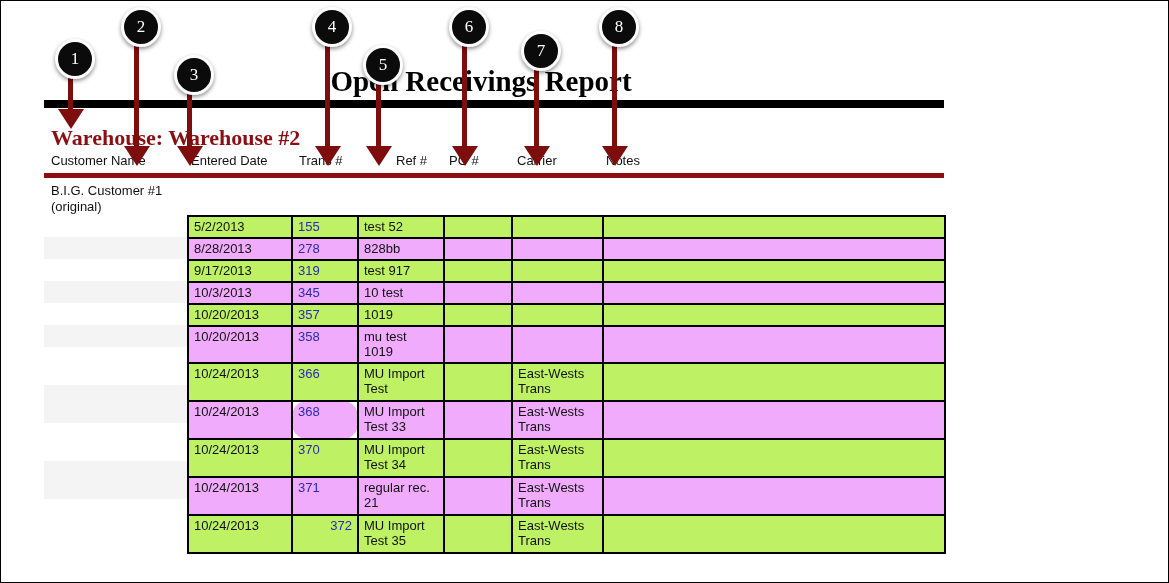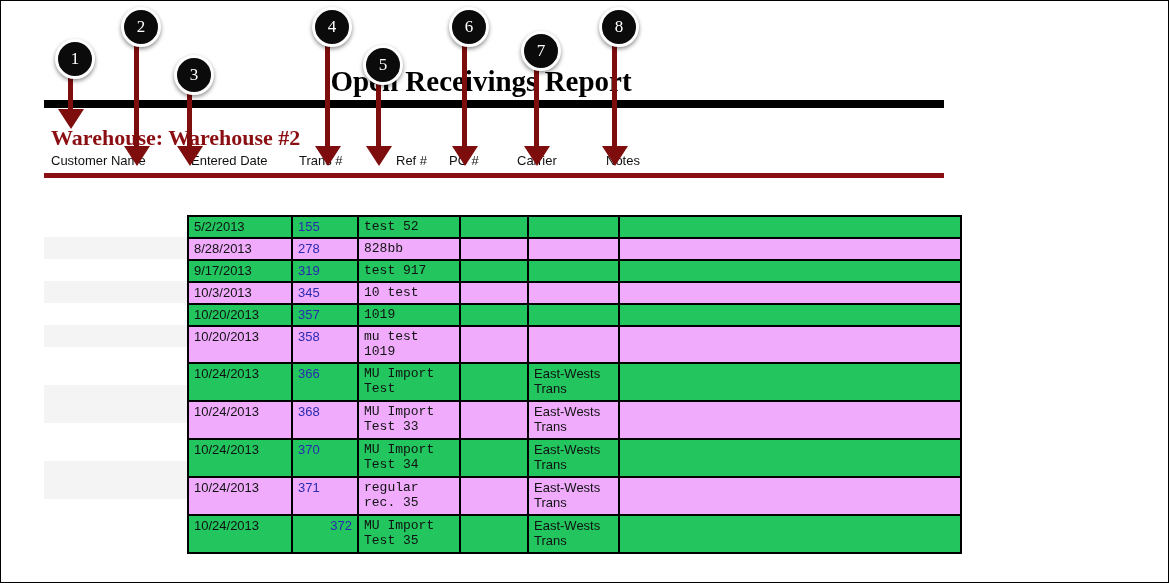--- a/index.html
+++ b/index.html
@@ -126,24 +126,24 @@
   table.data td {
     border: 2px solid #000000;
     padding: 2px 5px 3px 5px;
     vertical-align: top;
     line-height: 15px;
     height: 22px;
     box-sizing: border-box;
     overflow: hidden;
   }
   table.data tr.alt td { background: #f0abfc; }
-  table.data tr.plain td { background: #22c55e; }
+  table.data tr.plain td { background: #bef264; }
   td.c-date   { width: 104px; }
   td.c-trans  { width: 66px; color: #2a2ab0; }
-  td.c-ref    { width: 102px; font-family: Liberation Mono, monospace; }
+  td.c-ref    { width: 86px; }
   td.c-po     { width: 68px; }
   td.c-carrier{ width: 91px; }
   td.c-notes  { width: 342px; }
 
   
   .annotations {
     position: absolute;
     left: 0; top: 0;
     width: 1169px;
     height: 583px;
@@ -196,20 +196,24 @@
         <div class="col-header" style="left: 190px;">Entered Date</div>
         <div class="col-header" style="left: 298px;">Trans #</div>
         <div class="col-header" style="left: 363px; margin-left: 32px;">Ref #</div>
         <div class="col-header" style="left: 448px;">PO #</div>
         <div class="col-header" style="left: 516px;">Carrier</div>
         <div class="col-header" style="left: 605px;">Notes</div>
       </div>
 
     <div class="rule-red"></div>
 
+    <div class="customer-label">
+      <div>B.I.G. Customer #1</div>
+      <div>(original)</div>
+    </div>
 
     <div class="cust-col" id="cust-col">
         <div class="cust-stripe plain" style="height: 22px;"></div>
         <div class="cust-stripe alt" style="height: 22px;"></div>
         <div class="cust-stripe plain" style="height: 22px;"></div>
         <div class="cust-stripe alt" style="height: 22px;"></div>
         <div class="cust-stripe plain" style="height: 22px;"></div>
         <div class="cust-stripe alt" style="height: 22px;"></div>
         <div class="cust-stripe plain" style="height: 38px;"></div>
         <div class="cust-stripe alt" style="height: 38px;"></div>
@@ -271,38 +275,38 @@
           <tr class="plain">
             <td class="c-date" style="height: 38px;">10/24/2013</td>
             <td class="c-trans" style="height: 38px;">366</td>
             <td class="c-ref" style="height: 38px;">MU Import Test</td>
             <td class="c-po" style="height: 38px;"></td>
             <td class="c-carrier" style="height: 38px;">East-Wests Trans</td>
             <td class="c-notes" style="height: 38px;"></td>
           </tr>
           <tr class="alt">
             <td class="c-date" style="height: 38px;">10/24/2013</td>
-            <td class="c-trans" style="height: 38px;">368</td>
+            <td class="c-trans" style="height: 38px; border-radius: 15px;">368</td>
             <td class="c-ref" style="height: 38px;">MU Import Test 33</td>
             <td class="c-po" style="height: 38px;"></td>
             <td class="c-carrier" style="height: 38px;">East-Wests Trans</td>
             <td class="c-notes" style="height: 38px;"></td>
           </tr>
           <tr class="plain">
             <td class="c-date" style="height: 38px;">10/24/2013</td>
             <td class="c-trans" style="height: 38px;">370</td>
             <td class="c-ref" style="height: 38px;">MU Import Test 34</td>
             <td class="c-po" style="height: 38px;"></td>
             <td class="c-carrier" style="height: 38px;">East-Wests Trans</td>
             <td class="c-notes" style="height: 38px;"></td>
           </tr>
           <tr class="alt">
             <td class="c-date" style="height: 38px;">10/24/2013</td>
             <td class="c-trans" style="height: 38px;">371</td>
-            <td class="c-ref" style="height: 38px;">regular rec. 35</td>
+            <td class="c-ref" style="height: 38px;">regular rec. 21</td>
             <td class="c-po" style="height: 38px;"></td>
             <td class="c-carrier" style="height: 38px;">East-Wests Trans</td>
             <td class="c-notes" style="height: 38px;"></td>
           </tr>
           <tr class="plain">
             <td class="c-date" style="height: 38px;">10/24/2013</td>
             <td class="c-trans" style="height: 38px; text-align: right;">372</td>
             <td class="c-ref" style="height: 38px;">MU Import Test 35</td>
             <td class="c-po" style="height: 38px;"></td>
             <td class="c-carrier" style="height: 38px;">East-Wests Trans</td>

